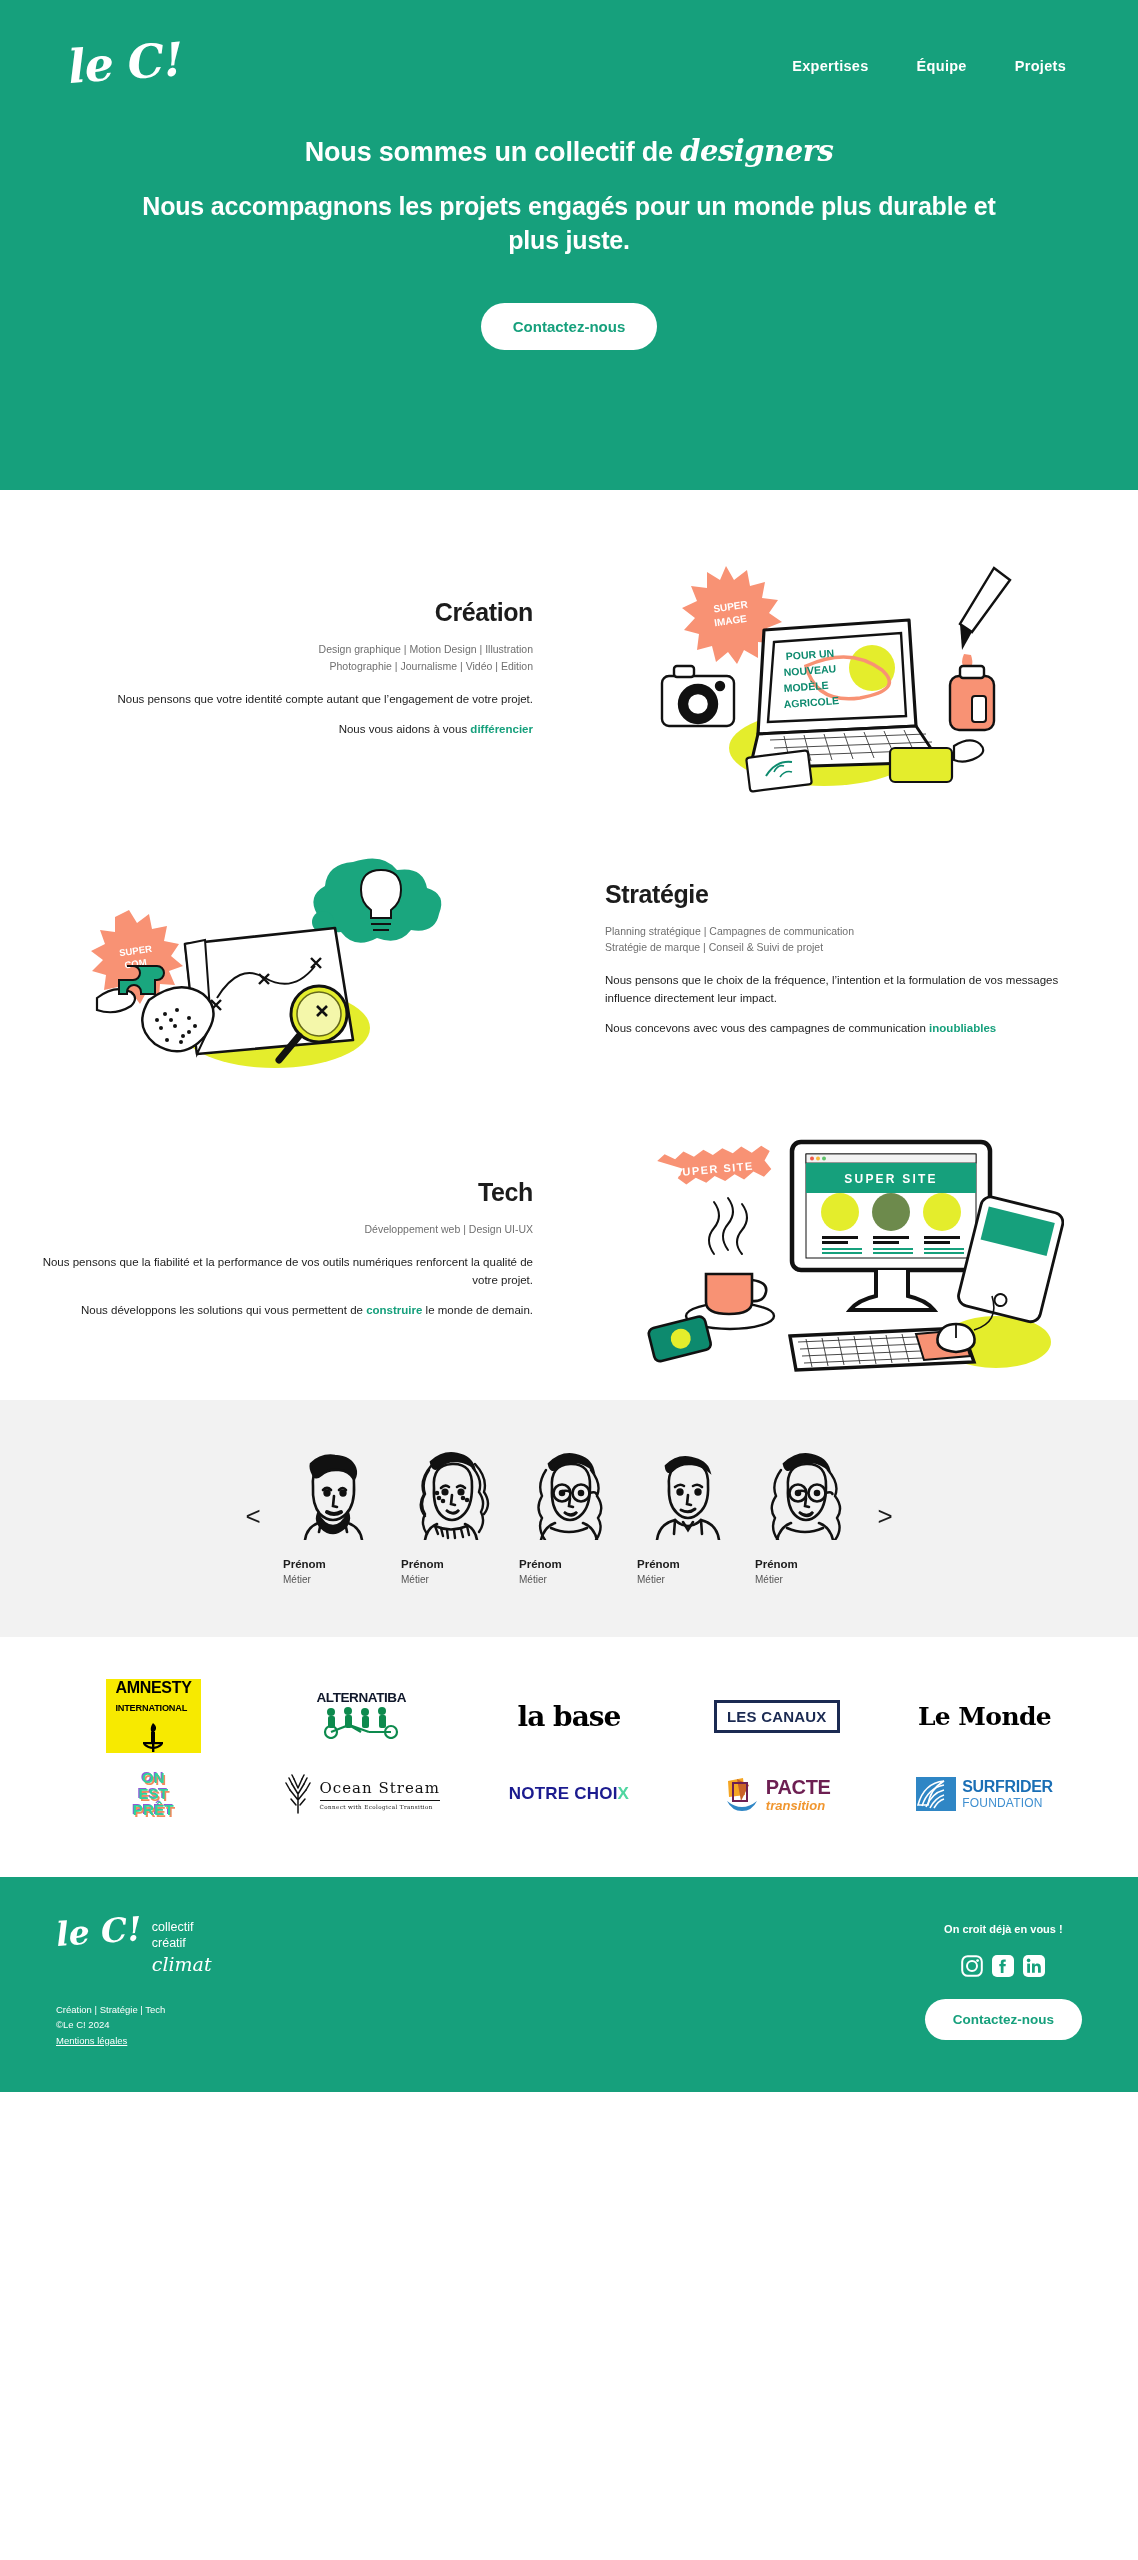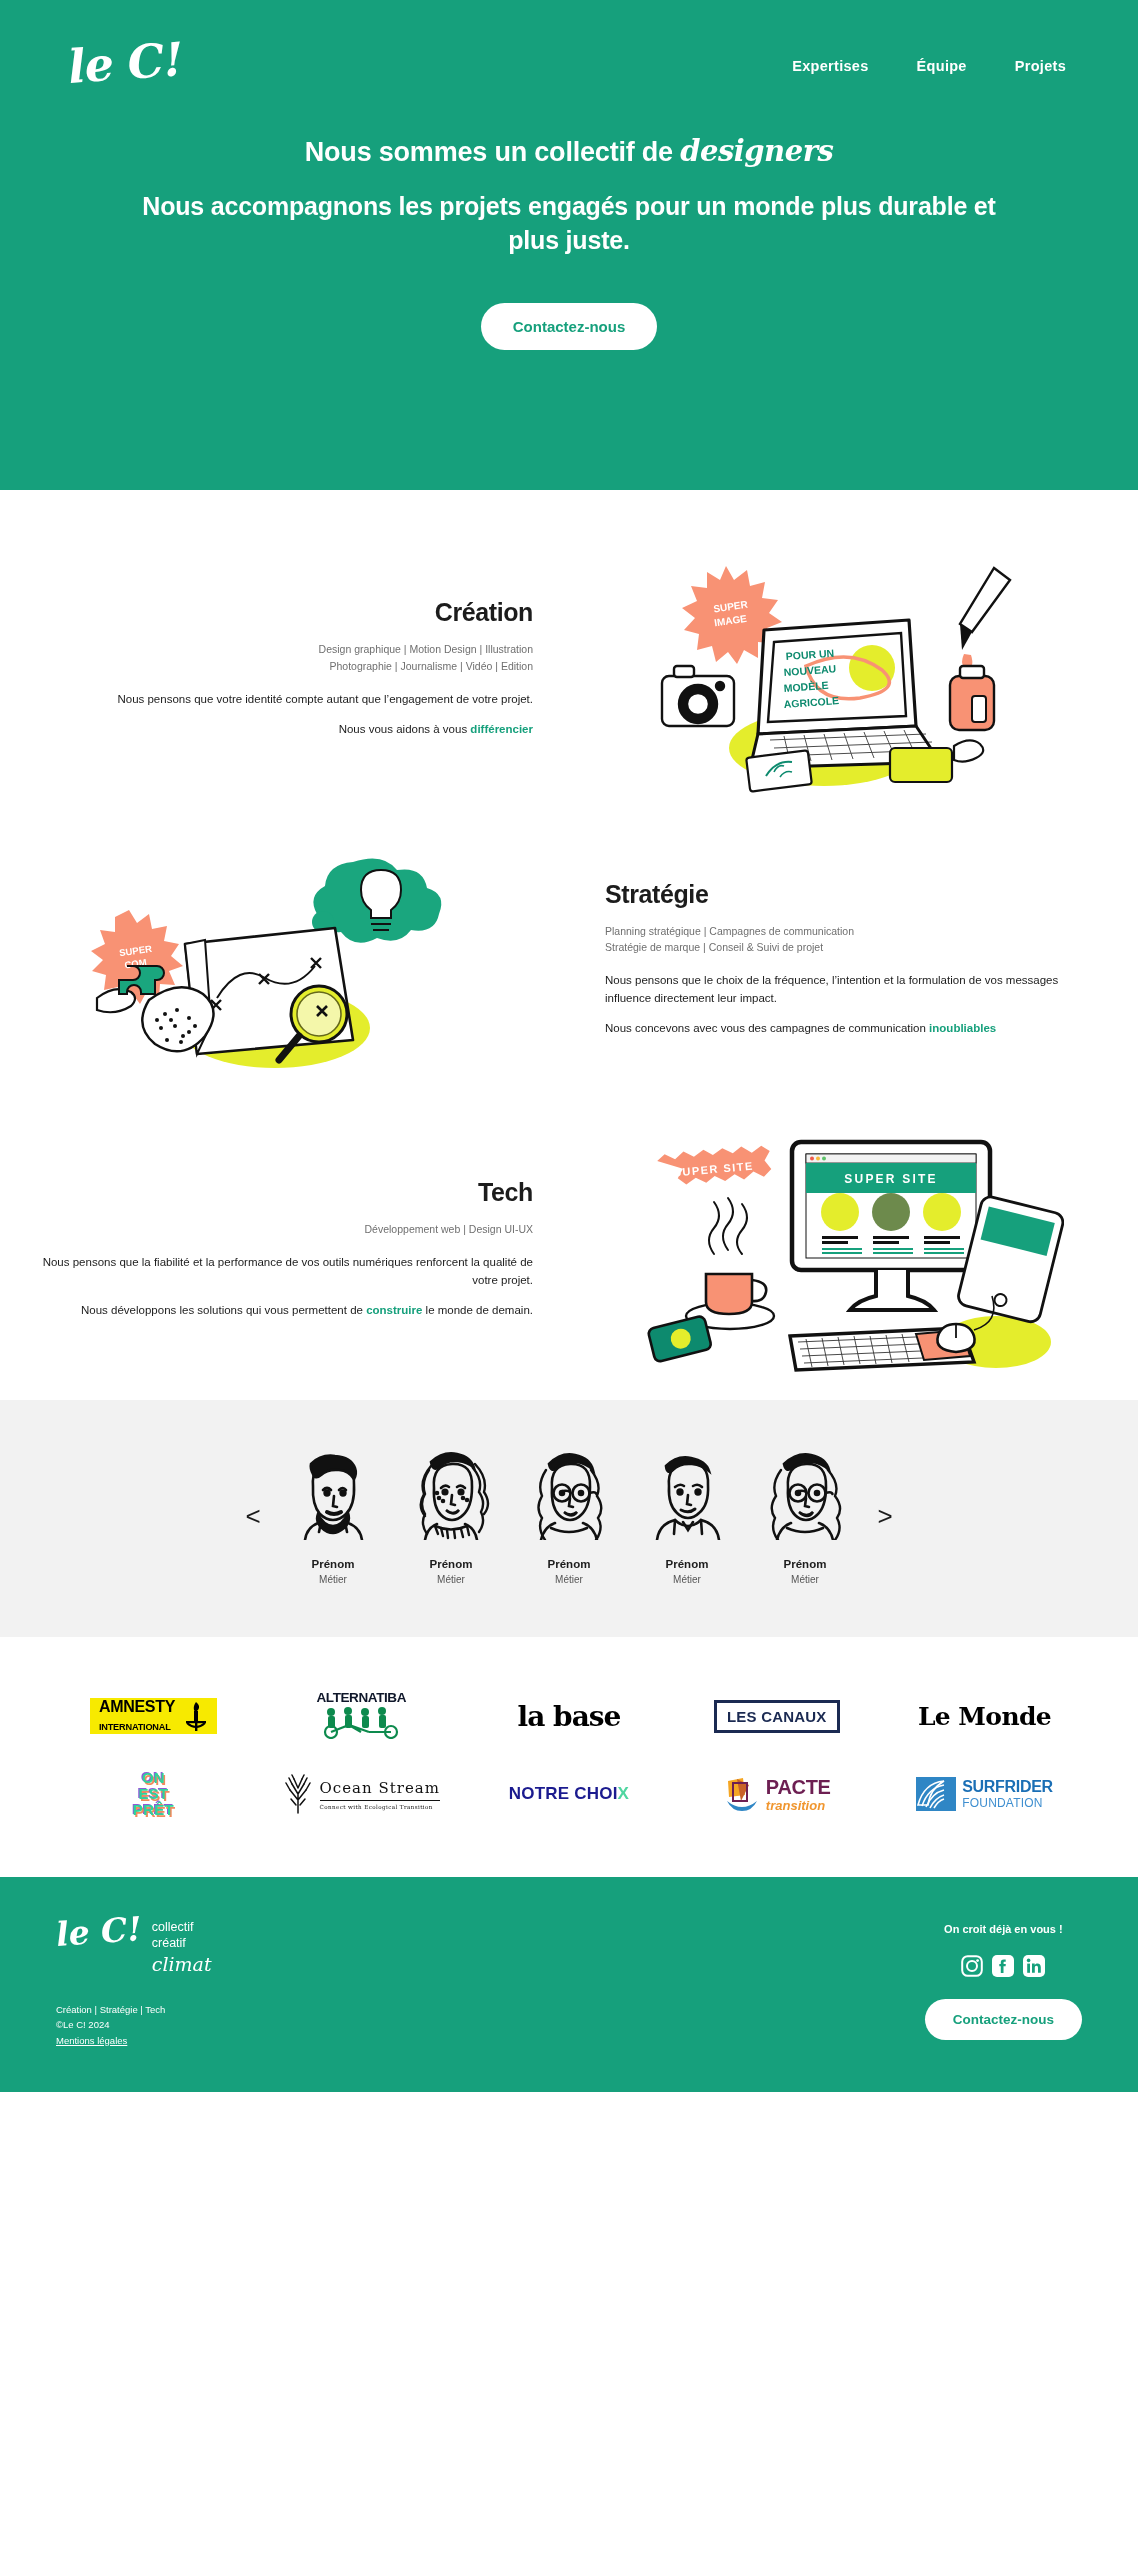--- a/index.html
+++ b/index.html
@@ -139,21 +139,21 @@
     font-size: 26px;
     color: #1c1c1c;
     font-weight: 400;
     cursor: pointer;
     width: 40px;
     text-align: center;
     user-select: none;
     font-family: "Liberation Sans", sans-serif;
   }
   .members { display: flex; gap: 18px; }
-  .member { width: 100px; text-align: center; cursor: pointer; }
+  .member { width: 100px; cursor: pointer; }
   .member-name { font-size: 11.5px; font-weight: 700; margin-top: 14px; }
   .member-role { font-size: 10px; color: #555; margin-top: 4px; }
   .face { width: 100px; height: 92px; }
 
   
   .logos {
     background: #fff;
     padding: 40px 56px 44px 56px;
   }
   .logo-row {
@@ -169,20 +169,21 @@
     justify-content: center;
     height: 70px;
   }
 
   .lg-amnesty {
     background: #f7ea00;
     padding: 1px 9px;
     display: flex;
     align-items: center;
     gap: 9px;
+    flex-direction: column;
   }
   .lg-amnesty .txt { line-height: 1; }
   .lg-amnesty .l1 { font-size: 16px; font-weight: 700; letter-spacing: -.3px; color: #000; font-family: "Liberation Sans", sans-serif; }
   .lg-amnesty .l2 { font-size: 9.2px; font-weight: 700; letter-spacing: -.2px; color: #000; margin-top: 8px; }
 
   .lg-alternatiba { text-align: center; }
   .lg-alternatiba .word {
     color: #0f172a; font-weight: 700; font-size: 13.5px; letter-spacing: -.4px;
   }
   .lg-labase {

